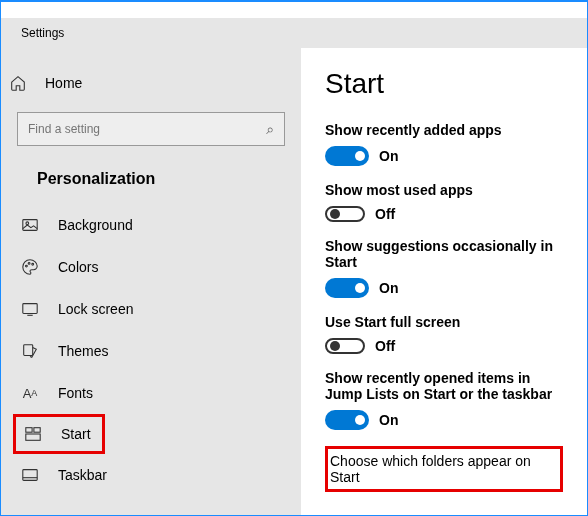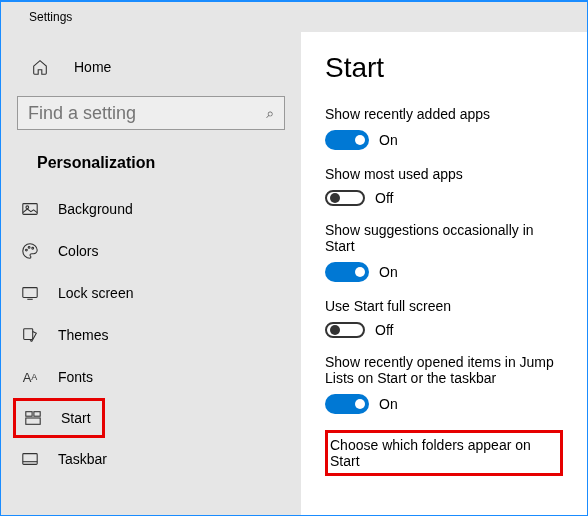--- a/index.html
+++ b/index.html
@@ -1,30 +1,30 @@
 <!DOCTYPE html>
 <html><head>
   <meta charset="utf-8">
   <style>
     * { box-sizing: border-box; margin: 0; padding: 0; font-family: 'Segoe UI', sans-serif; }
     body { width: 588px; height: 516px; display: flex; flex-direction: column; background: #fff; border: 1px solid #1a8cff; border-top: 2px solid #1a8cff; }
-    .header { padding: 8px 28px; font-size: 12px; background: #e6e6e6; }
+    .header { padding: 8px 20px; font-size: 12px; background: #e6e6e6; margin-top: 16px; }
     .content { display: flex; flex: 1; overflow: hidden; }
     .sidebar { width: 300px; background: #e6e6e6; padding: 16px 0; display: flex; flex-direction: column; }
-    .home-item { display: flex; align-items: center; gap: 25px; padding: 10px 30px; font-size: 14px; cursor: pointer; }
+    .home-item { display: flex; align-items: center; gap: 18px; padding: 10px 8px; font-size: 14px; cursor: pointer; }
     .search-box { margin: 10px 16px 16px 16px; border: 1px solid #999; background: #eee; height: 34px; display: flex; align-items: center; padding: 0 10px; justify-content: space-between; cursor: text; }
-    .search-box input { border: none; background: transparent; outline: none; font-size: 18px; color: #666; flex: 1; }
+    .search-box input { border: none; background: transparent; outline: none; font-size: 12px; color: #666; flex: 1; }
     .search-icon { color: #666; font-size: 14px; }
     .category { font-weight: 700; font-size: 16px; padding: 8px 20px 16px 20px; margin-left: 16px; }
     .nav-item { display: flex; align-items: center; gap: 19px; padding: 12px 20px; font-size: 14px; cursor: pointer; }
     .nav-item.highlighted { border: 3px solid #e60000; width: 92px; margin-left: 12px; padding: 8px 8px; }
     .icon { width: 18px; height: 18px; display: flex; align-items: center; justify-content: center; color: #333; flex-shrink: 0; }
     .main { flex: 1; padding: 20px 24px; overflow: hidden; }
     .page-title { font-size: 28px; font-weight: 400; margin-bottom: 22px; }
-    .setting { margin-bottom: 16px; }
+    .setting { margin-bottom: 16px; font-weight: bold; }
     .setting-label { font-size: 14px; margin-bottom: 8px; }
     .toggle-row { display: flex; align-items: center; gap: 10px; }
     .toggle { width: 44px; height: 20px; border-radius: 10px; position: relative; cursor: pointer; }
     .toggle.on { background: #0078d4; }
     .toggle.off { background: #fff; border: 2px solid #333; width: 40px; height: 16px; }
     .toggle .knob { position: absolute; width: 10px; height: 10px; border-radius: 50%; top: 50%; transform: translateY(-50%); }
     .toggle.on .knob { background: #fff; right: 4px; }
     .toggle.off .knob { background: #333; left: 3px; }
     .toggle-state { font-size: 14px; }
     .link { color: #000000; font-size: 14px; cursor: pointer; border: 3px solid #e60000; padding: 4px 2px; display: inline-block; }

